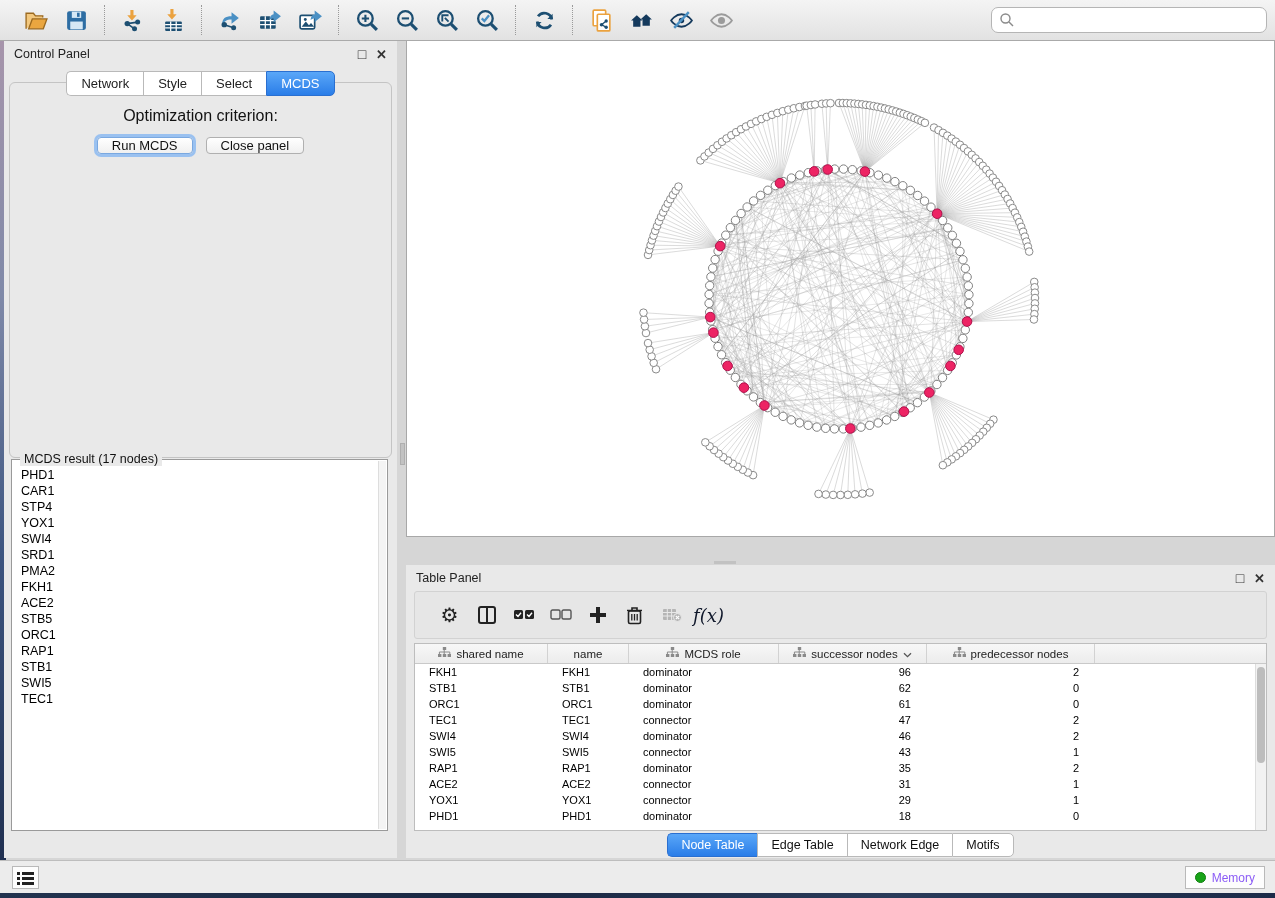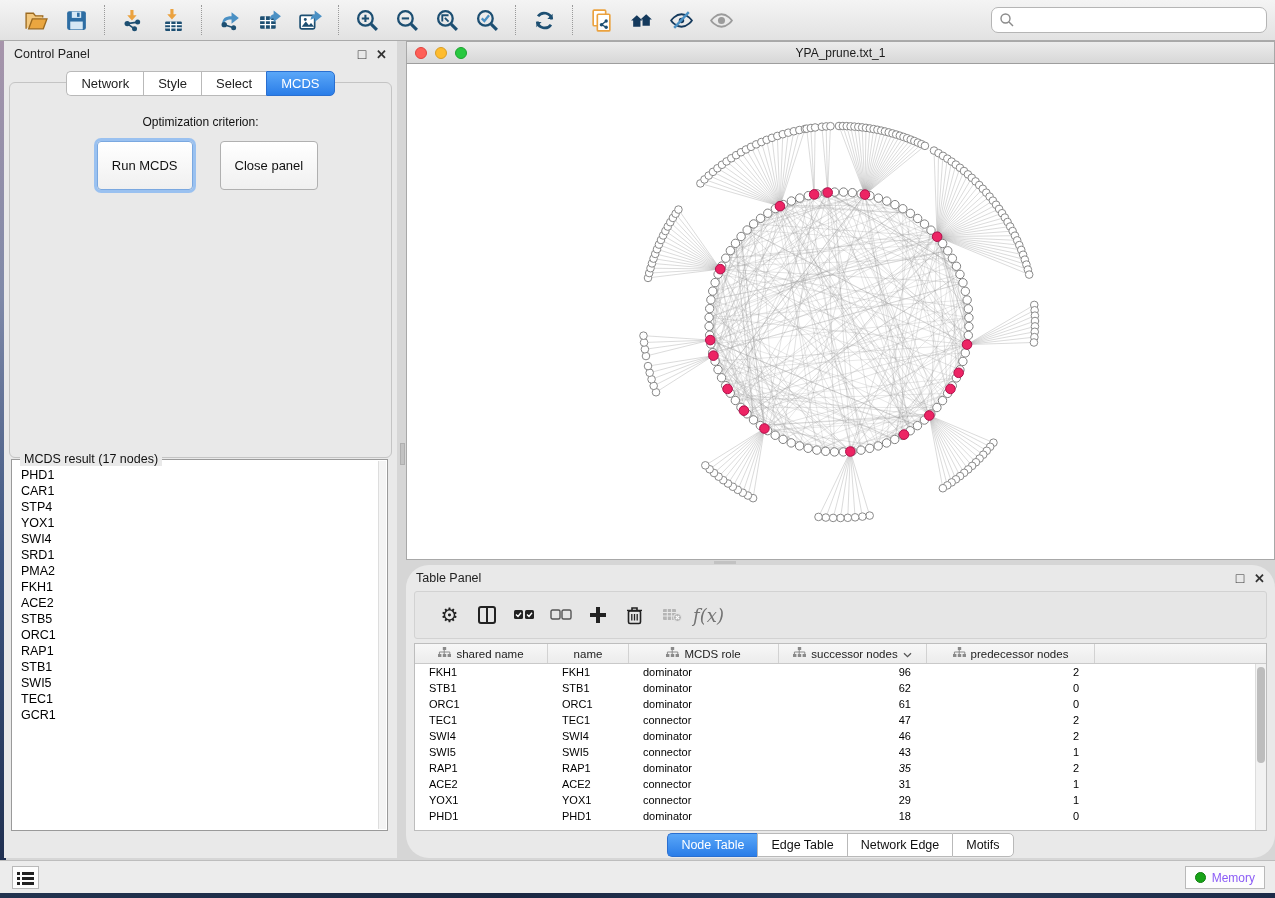--- a/index.html
+++ b/index.html
@@ -35,33 +35,33 @@
 
   .cp-tabs { position:absolute; left:0; top:30px; width:100%; display:flex; justify-content:center; z-index:2; }
   .tab { font-size:13px; padding:4px 14px; background:#fff; border:1px solid #b9b9b9; border-right:none;
     color:#222; cursor:default; }
   .tab:first-child { border-radius:5px 0 0 5px; }
   .tab:last-child { border-right:1px solid #b9b9b9; border-radius:0 5px 5px 0; }
   .tab.active { background:linear-gradient(#5aa7f8,#2a7de8); color:#fff; border-color:#2a6fd0; }
 
   .cp-box { position:absolute; left:5px; top:41px; width:383px; height:376px;
     background:#e9e9e9; border:1px solid #c4c4c4; border-radius:6px; }
-  .opt-label { text-align:center; margin-top:32px; font-size:12px; color:#111; }
+  .opt-label { text-align:center; margin-top:24px; font-size:16px; color:#111; }
   .select { position:relative; margin:10px auto 0; width:314px; height:23px; background:#fff;
     border:1px solid #b5b5b5; border-radius:4px; display:flex; align-items:center; cursor:default; }
   .select .sel-text { font-size:13px; color:#111; padding-left:9px; white-space:nowrap; }
   .stepper { position:absolute; right:1px; top:1px; width:19px; height:19px; border-radius:3px;
     background:linear-gradient(#6cb1f9,#2d7ee9); display:flex; flex-direction:column;
     align-items:center; justify-content:center; gap:2px; }
   .stepper i { width:0; height:0; border-left:4px solid transparent; border-right:4px solid transparent; }
   .stepper .up { border-bottom:4px solid #fff; }
   .stepper .dn { border-top:4px solid #fff; }
   .cp-buttons { display:flex; justify-content:center; gap:13px; margin-top:12px; }
   .btn { font-size:13px; color:#111; background:linear-gradient(#ffffff,#f0f0f0); border:1px solid #b0b0b0;
-    border-radius:4px; padding:16px 14px; cursor:default;margin-left:14px; }
+    border-radius:4px; padding:0 14px; cursor:default; }
   .btn.focus { box-shadow:0 0 0 3px rgba(90,160,245,.55); border-color:#7aa8e0; }
 
   .result-box { position:absolute; left:7px; top:418px; width:377px; height:372px;
     border:1px solid #9a9a9a; background:#fff; }
   .result-legend { position:absolute; left:8px; top:-8px; background:#e9e9e9; padding:0 4px;
     font-size:12.5px; color:#111; }
   .result-list { position:absolute; inset:1px 9px 1px 1px; overflow:hidden; padding:6px 0 0 8px; }
   .result-item { font-size:12.5px; color:#000; line-height:16px; cursor:default; }
   .result-scroll { position:absolute; right:1px; top:1px; width:8px; height:calc(100% - 2px);
     background:#f4f4f4; border-left:1px solid #ddd; }
@@ -78,25 +78,25 @@
     border-bottom:1px solid #9e9e9e; display:flex; align-items:center; padding:0 8px; position:relative; }
   .lights { display:flex; gap:8px; }
   .light { width:12px; height:12px; border-radius:50%; cursor:default; }
   .light.red { background:#ff5f57; border:1px solid #e0443e; }
   .light.yellow { background:#febc2e; border:1px solid #d89e24; }
   .light.green { background:#28c840; border:1px solid #1da32f; }
   .net-title { position:absolute; left:0; right:0; text-align:center; font-size:12px; color:#1a1a1a; }
   .net-canvas { height:496px; background:#fff; border:1px solid #a8a8a8; border-top:none; }
 
   
-  .table-panel { position:absolute; left:406px; top:565px; width:869px; height:293px; background:#e9e9e9;border-radius:23px; }
+  .table-panel { position:absolute; left:406px; top:565px; width:869px; height:293px; background:#e9e9e9; }
   .tp-toolbar { position:absolute; left:8px; top:26px; width:853px; height:48px;
     background:#e6e6e6; border:1px solid #d2d2d2; border-radius:3px; display:flex; align-items:center; padding-left:16px; }
   .tp-icon { width:37px; display:flex; justify-content:center; align-items:center; cursor:default; color:#222; }
-  .tp-icon.disabled { color:#737373; }
+  .tp-icon.disabled { color:#0f172a; }
   .tp-icon .uni { font-size:20px; }
   .fx { font-family:"DejaVu Serif", serif; font-style:italic; font-size:18px; color:#b0b0b0; }
 
   .node-table { position:absolute; left:8px; top:78px; width:853px; height:188px; background:#fff;
     border:1px solid #bdbdbd; }
   .nt-header { display:flex; height:20px; background:linear-gradient(#f7f7f7,#ececec);
     border-bottom:1px solid #c9c9c9; }
   .nt-hcell { display:flex; align-items:center; justify-content:center; gap:5px;
     border-right:1px solid #d2d2d2; font-size:11.5px; color:#222; cursor:default; }
   .nt-hcell:last-child { border-right:none; }
@@ -319,39 +319,30 @@
         <div class="result-item">SRD1</div>
         <div class="result-item">PMA2</div>
         <div class="result-item">FKH1</div>
         <div class="result-item">ACE2</div>
         <div class="result-item">STB5</div>
         <div class="result-item">ORC1</div>
         <div class="result-item">RAP1</div>
         <div class="result-item">STB1</div>
         <div class="result-item">SWI5</div>
         <div class="result-item">TEC1</div>
-        <div class="result-item">GCR1</div>
       </div>
     <div class="result-scroll"></div>
   </div>
 </div>
 
 <div class="vsplit">
     <div class="vgrip"></div>
   </div>
 
 <div class="net-window">
-  <div class="net-titlebar">
-    <span class="net-title">YPA_prune.txt_1</span>
-    <span class="lights">
-      <span class="light red"></span>
-      <span class="light yellow"></span>
-      <span class="light green"></span>
-    </span>
-  </div>
   <div class="net-canvas">
     <svg id="netsvg" width="867" height="494" viewBox="0 0 867 494">
         <line x1="303.9070610774386" y1="235.81444167524864" x2="353.5278960339308" y2="154.35575800297238" stroke="#999999" stroke-width="0.7" stroke-opacity="0.32"></line>
         <line x1="552.9723526289405" y1="210.40073635633343" x2="340.0063895105482" y2="349.8540996859423" stroke="#999999" stroke-width="0.7" stroke-opacity="0.32"></line>
         <line x1="453.9911290634281" y1="386.126461913672" x2="392.57909289672415" y2="381.878941241661" stroke="#999999" stroke-width="0.7" stroke-opacity="0.32"></line>
         <line x1="560.0929389225614" y1="280.18555832475136" x2="471.42090710327585" y2="134.12105875833902" stroke="#999999" stroke-width="0.7" stroke-opacity="0.32"></line>
         <line x1="302.07245651235587" y1="262.33975152126675" x2="549.442049527974" y2="202.25625593244632" stroke="#999999" stroke-width="0.7" stroke-opacity="0.32"></line>
         <line x1="503.21623417439116" y1="366.75774910330887" x2="305.6729581617506" y2="288.68352164268623" stroke="#999999" stroke-width="0.7" stroke-opacity="0.32"></line>
         <line x1="540.6495406073929" y1="329.3812112940268" x2="392.57909289672415" y2="381.878941241661" stroke="#999999" stroke-width="0.7" stroke-opacity="0.32"></line>
         <line x1="540.7577491033089" y1="186.78376582560887" x2="303.9070610774386" y2="235.81444167524864" stroke="#999999" stroke-width="0.7" stroke-opacity="0.32"></line>
@@ -1203,21 +1194,21 @@
           <div class="nt-cell l" style="width: 133px;">SWI5</div>
           <div class="nt-cell l" style="width: 81px;">SWI5</div>
           <div class="nt-cell l" style="width: 150px;">connector</div>
           <div class="nt-cell r" style="width: 148px;">43</div>
           <div class="nt-cell r" style="width: 168px;">1</div>
         </div>
         <div class="nt-row">
           <div class="nt-cell l" style="width: 133px;">RAP1</div>
           <div class="nt-cell l" style="width: 81px;">RAP1</div>
           <div class="nt-cell l" style="width: 150px;">dominator</div>
-          <div class="nt-cell r" style="width: 148px; font-style: italic;">35</div>
+          <div class="nt-cell r" style="width: 148px;">35</div>
           <div class="nt-cell r" style="width: 168px;">2</div>
         </div>
         <div class="nt-row">
           <div class="nt-cell l" style="width: 133px;">ACE2</div>
           <div class="nt-cell l" style="width: 81px;">ACE2</div>
           <div class="nt-cell l" style="width: 150px;">connector</div>
           <div class="nt-cell r" style="width: 148px;">31</div>
           <div class="nt-cell r" style="width: 168px;">1</div>
         </div>
         <div class="nt-row">

